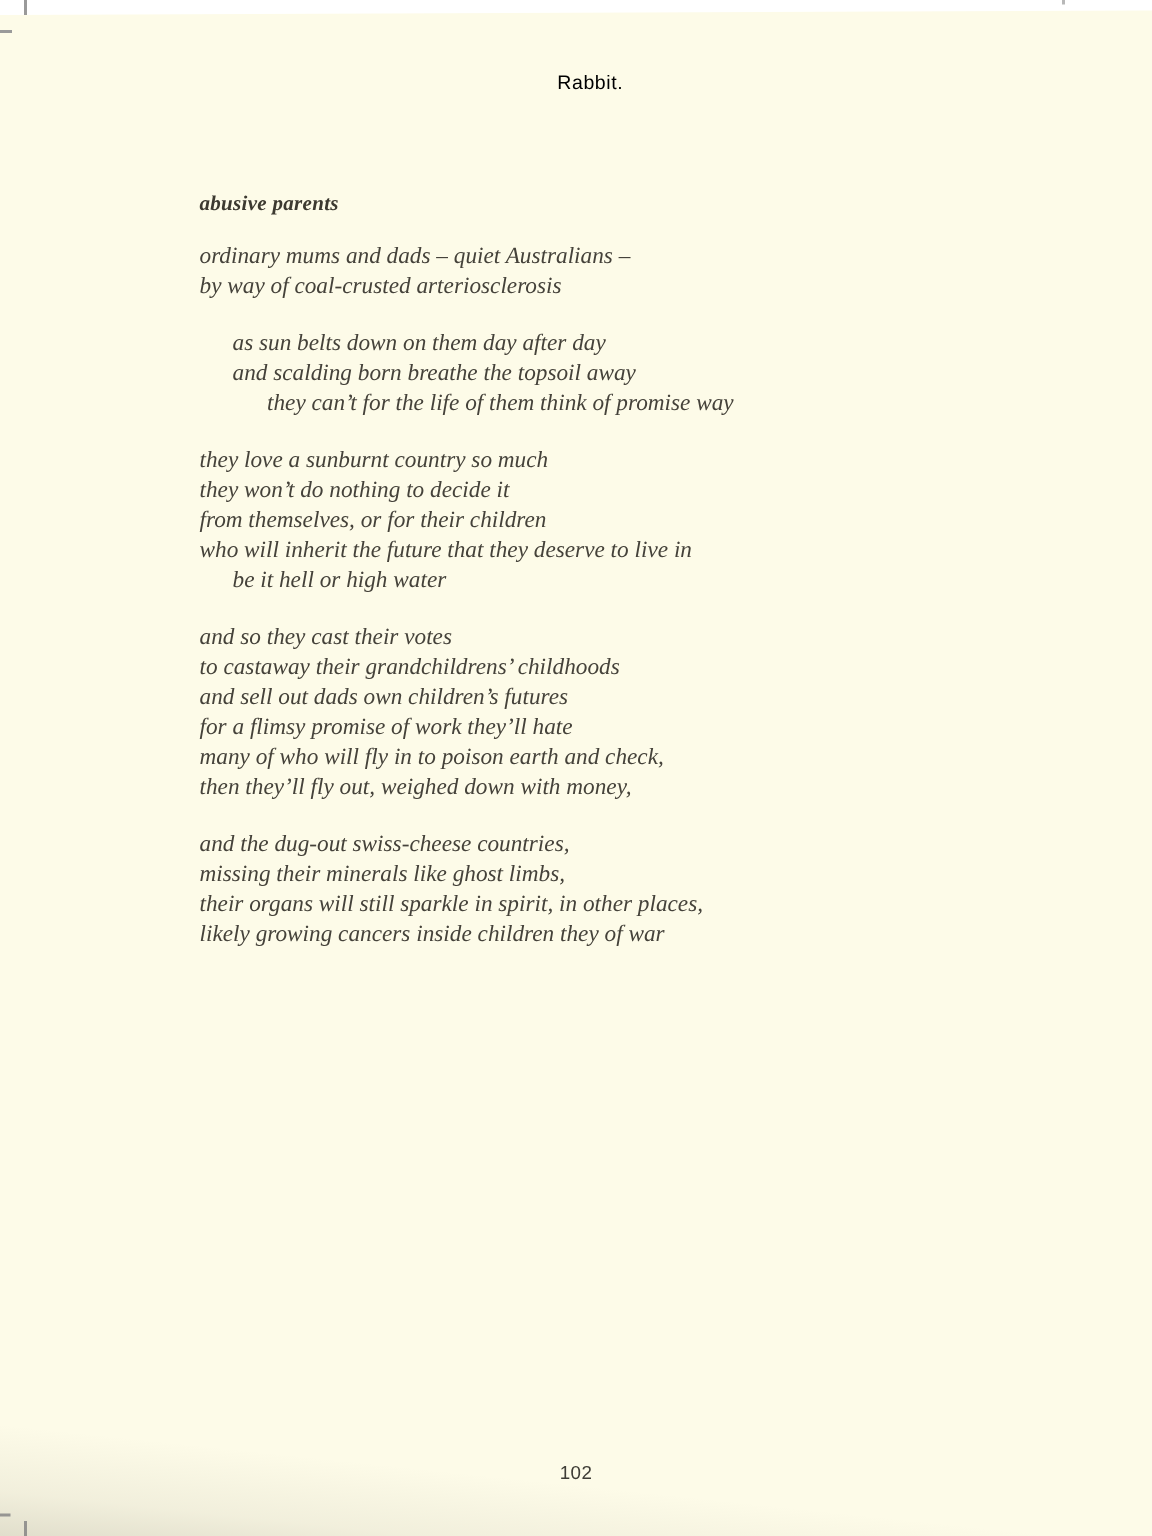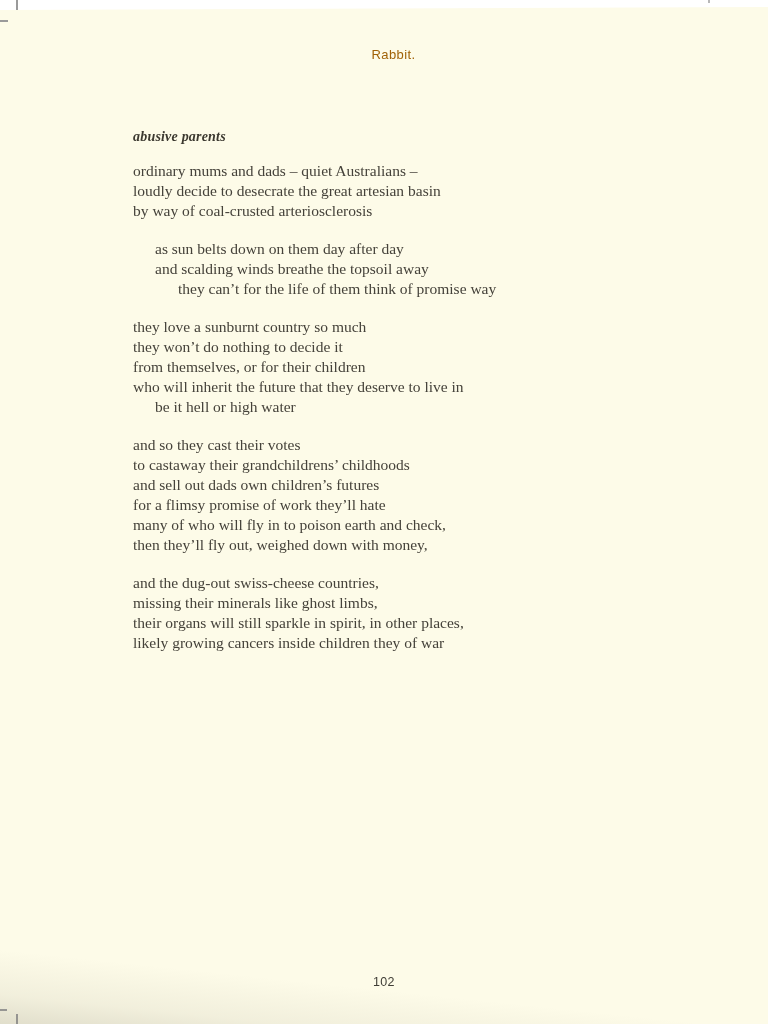--- a/index.html
+++ b/index.html
@@ -33,41 +33,41 @@
   .running-header {
     position: absolute;
     top: 47px;
     left: 0;
     right: 0;
     text-align: center;
     padding-left: 19px;
     font-family: "Liberation Sans", sans-serif;
     font-size: 13px;
     letter-spacing: 0.4px;
-    color: #a16207;
+    color: #000000;
   }
 
   .poem {
     position: absolute;
     left: 133px;
     top: 126px;
     width: 490px;
   }
 
   .poem-title {
     font-size: 14px;
     line-height: 21px;
     font-weight: bold;
     font-style: italic;
     letter-spacing: 0.2px;
     margin: 0 0 14px 0;
     color: #3c3930;
   }
 
-  .stanza { margin: 0 18px 18px 0; }
+  .stanza { margin: 0 18px 18px 0; font-style: italic; }
   .stanza:last-child { margin-bottom: 0; }
 
   .line {
     font-size: 15.5px;
     line-height: 20px;
     white-space: nowrap;
   }
   .ind-1 { padding-left: 22px; }
   .ind-2 { padding-left: 45px; }
   .stanza.align-right .line { text-align: left; }
@@ -123,27 +123,26 @@
   <div class="content">
 
     <div class="running-header">Rabbit.</div>
 
     <div class="poem">
 
       <h1 class="poem-title">abusive parents</h1>
 
       <div class="stanza">
         <div class="line">ordinary mums and dads – quiet Australians –</div>
-        <div class="line">loudly decide to desecrate the great artesian basin</div>
         <div class="line">by way of coal-crusted arteriosclerosis</div>
       </div>
 
       <div class="stanza">
         <div class="line ind-1">as sun belts down on them day after day</div>
-        <div class="line ind-1">and scalding winds breathe the topsoil away</div>
+        <div class="line ind-1">and scalding born breathe the topsoil away</div>
         <div class="line ind-2">they can’t for the life of them think of promise way</div>
       </div>
 
       <div class="stanza">
         <div class="line">they love a sunburnt country so much</div>
         <div class="line">they won’t do nothing to decide it</div>
         <div class="line">from themselves, or for their children</div>
         <div class="line">who will inherit the future that they deserve to live in</div>
         <div class="line ind-1">be it hell or high water</div>
       </div>

